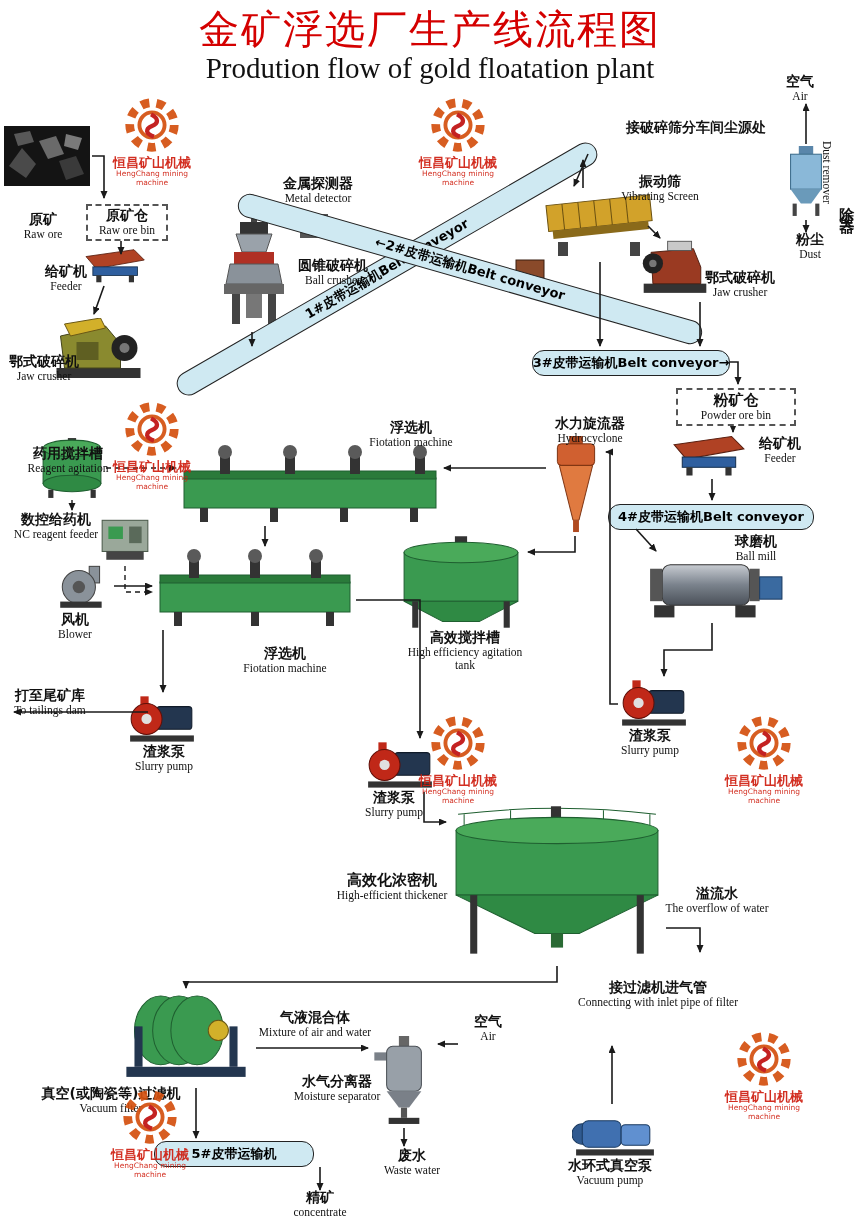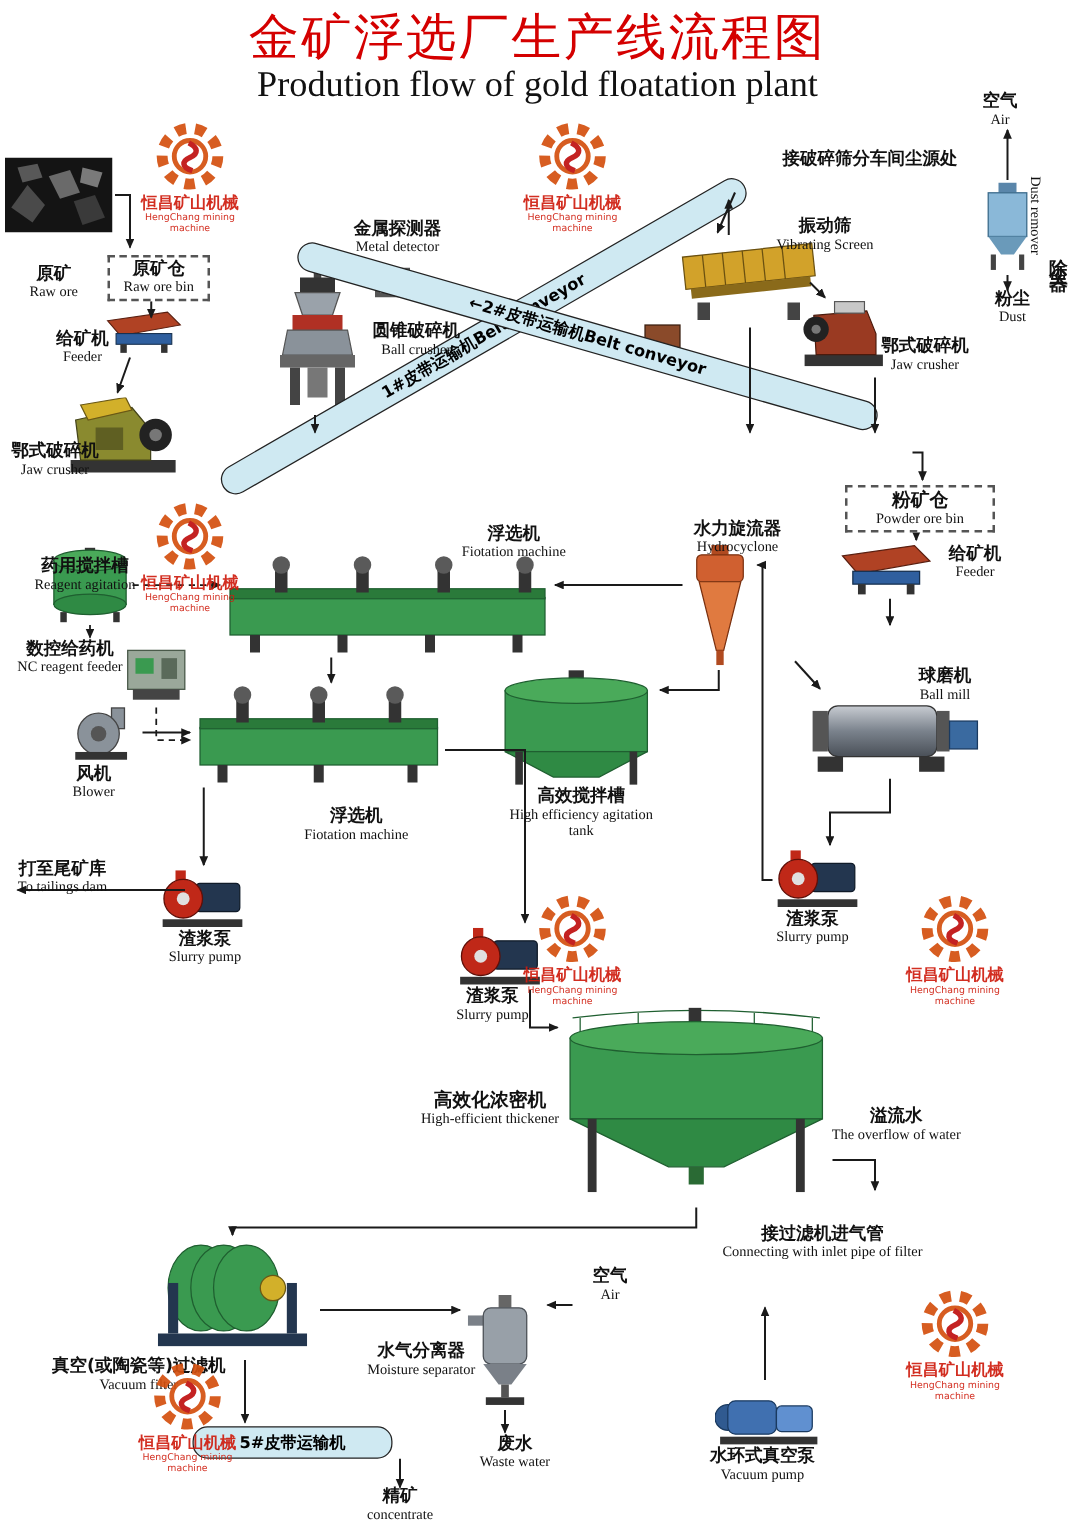--- a/index.html
+++ b/index.html
@@ -84,20 +84,26 @@
       <path d="M72,500 V510"></path>
     </g>
   </svg>
 
   <div class="belt" style="left:146px;top:257px;width:480px;height:22px;transform:rotate(-30deg);">
     <span>1#皮带运输机Belt conveyor</span>
   </div>
   <div class="belt" style="left:229px;top:257px;width:480px;height:22px;transform:rotate(16deg);">
     <span>←2#皮带运输机Belt conveyor</span>
   </div>
+  <div class="belt" style="left:532px;top:350px;width:196px;height:24px;">
+    <span>3#皮带运输机Belt conveyor→</span>
+  </div>
+  <div class="belt" style="left:608px;top:504px;width:204px;height:24px;">
+    <span>4#皮带运输机Belt conveyor</span>
+  </div>
   <div class="belt" style="left:154px;top:1141px;width:158px;height:24px;">
     <span>5#皮带运输机</span>
   </div>
 
   <div class="machine" style="left:4px;top:126px;width:86px;height:60px;">
     <svg viewBox="0 0 86 60">
       <rect width="86" height="60" fill="#141414"></rect>
       <polygon points="5,40 18,22 32,38 22,52" fill="#4a4a4a"></polygon>
       <polygon points="35,15 52,10 60,28 44,33" fill="#6a6a6a"></polygon>
       <polygon points="55,35 72,30 80,48 62,54" fill="#3a3a3a"></polygon>
@@ -532,20 +538,24 @@
   <div class="lbl" style="left:652px;top:886px;width:130px;">
     <span class="zh">溢流水</span>
     <span class="en">The overflow of water</span>
   </div>
 
   <div class="lbl" style="left:28px;top:1086px;width:166px;">
     <span class="zh">真空(或陶瓷等)过滤机</span>
     <span class="en">Vacuum filter</span>
   </div>
 
+  <div class="lbl" style="left:240px;top:1010px;width:150px;">
+    <span class="zh">气液混合体</span>
+    <span class="en">Mixture of air and water</span>
+  </div>
 
   <div class="lbl" style="left:282px;top:1074px;width:110px;">
     <span class="zh">水气分离器</span>
     <span class="en">Moisture separator</span>
   </div>
 
   <div class="lbl" style="left:460px;top:1014px;width:56px;">
     <span class="zh">空气</span>
     <span class="en">Air</span>
   </div>

